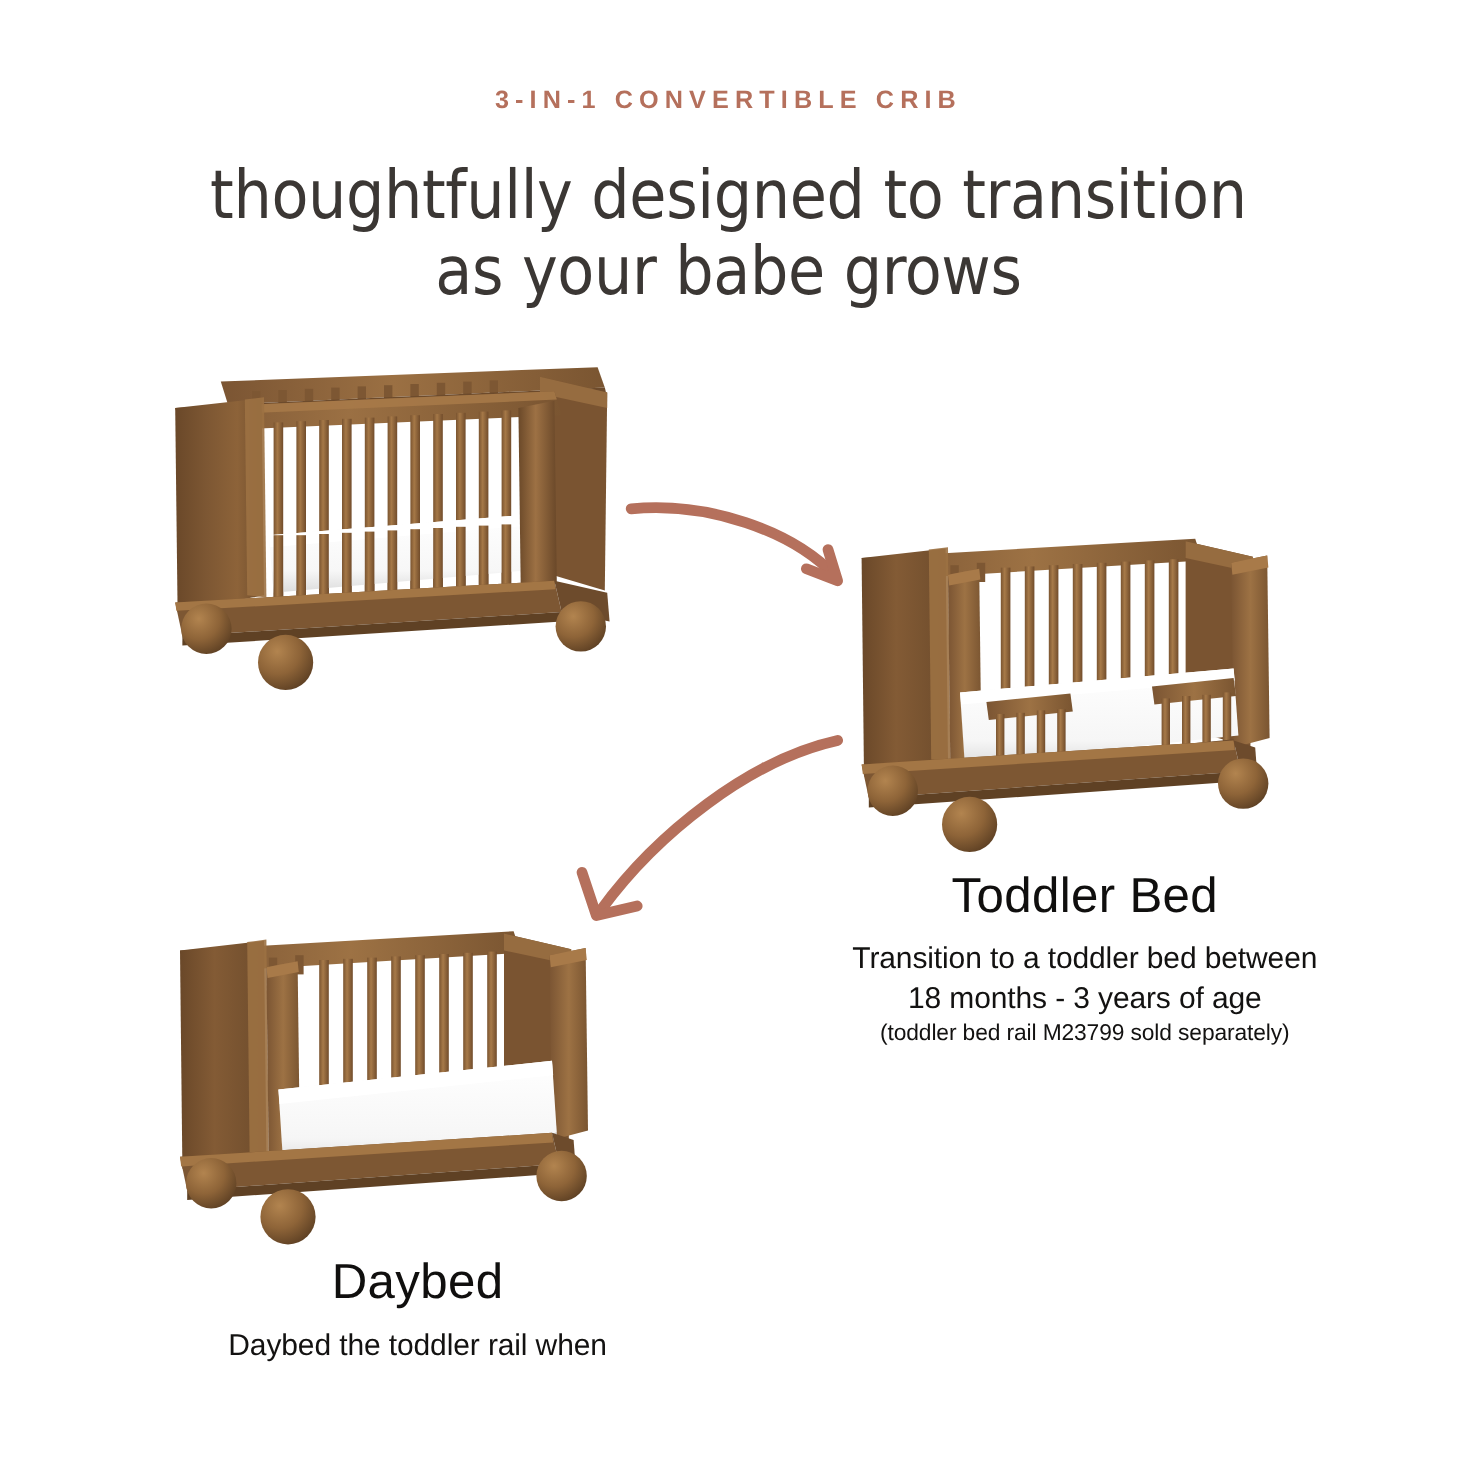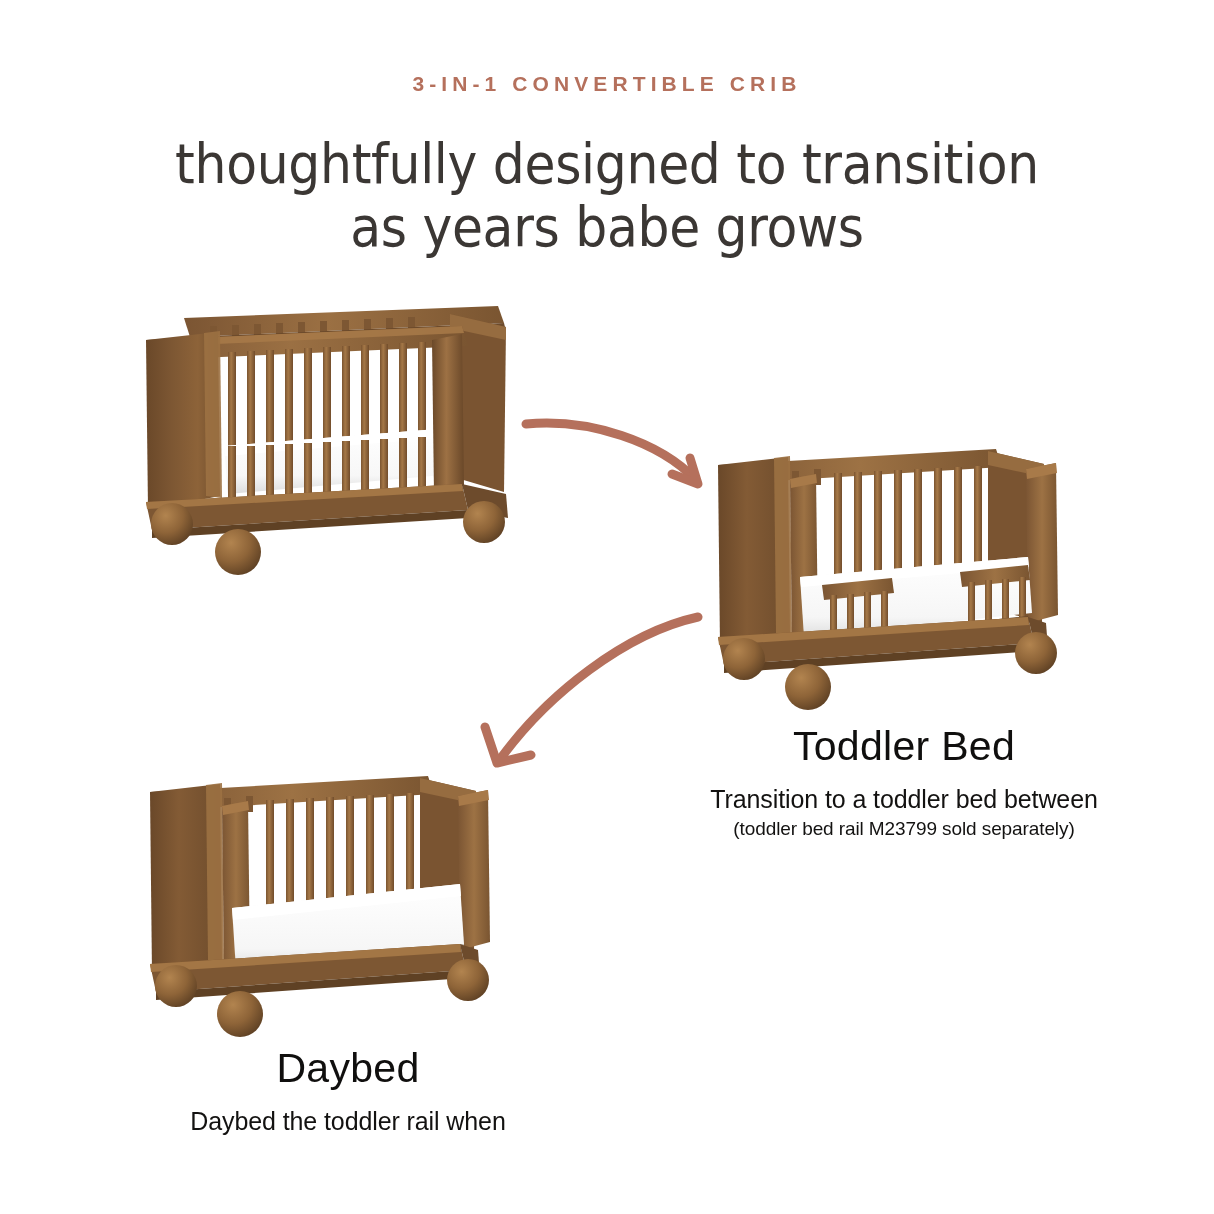--- a/index.html
+++ b/index.html
@@ -92,21 +92,21 @@
 </style>
 </head>
 <body>
 
 <div class="page">
 
   <div class="eyebrow">3-IN-1 CONVERTIBLE CRIB</div>
 
   <div class="headline">
     <span class="hl-line">thoughtfully designed to transition</span>
-    <span class="hl-line">as years babe grows</span>
+    <span class="hl-line">as your babe grows</span>
   </div>
 
   <div class="illus" id="illus-crib">
     <svg viewBox="0 0 396 285" width="396" height="285" aria-hidden="true">
       <defs>
         <linearGradient id="woodPanelL" x1="0" y1="0" x2="1" y2="0">
           <stop offset="0%" stop-color="#6a4829"></stop>
           <stop offset="35%" stop-color="#7d5733"></stop>
           <stop offset="70%" stop-color="#8d6339"></stop>
           <stop offset="100%" stop-color="#6e4c2c"></stop>
@@ -392,20 +392,21 @@
       <ellipse cx="336" cy="214" rx="21" ry="21" fill="url(#dBall)"></ellipse>
     </svg>
   </div>
 
 
   <div class="caption-block" id="caption-toddler">
     <div class="cap-title-wrap">
       <div class="cap-title">Toddler Bed</div>
     </div>
     <div class="cap-line">Transition to a toddler bed between</div>
+    <div class="cap-line">18 months - 3 years of age</div>
     <div class="cap-line small">(toddler bed rail M23799 sold separately)</div>
   </div>
 
   <div class="caption-block" id="caption-daybed">
     <div class="cap-title-wrap">
       <div class="cap-title">Daybed</div>
     </div>
     <div class="cap-line">Daybed the toddler rail when</div>
   </div>
 

